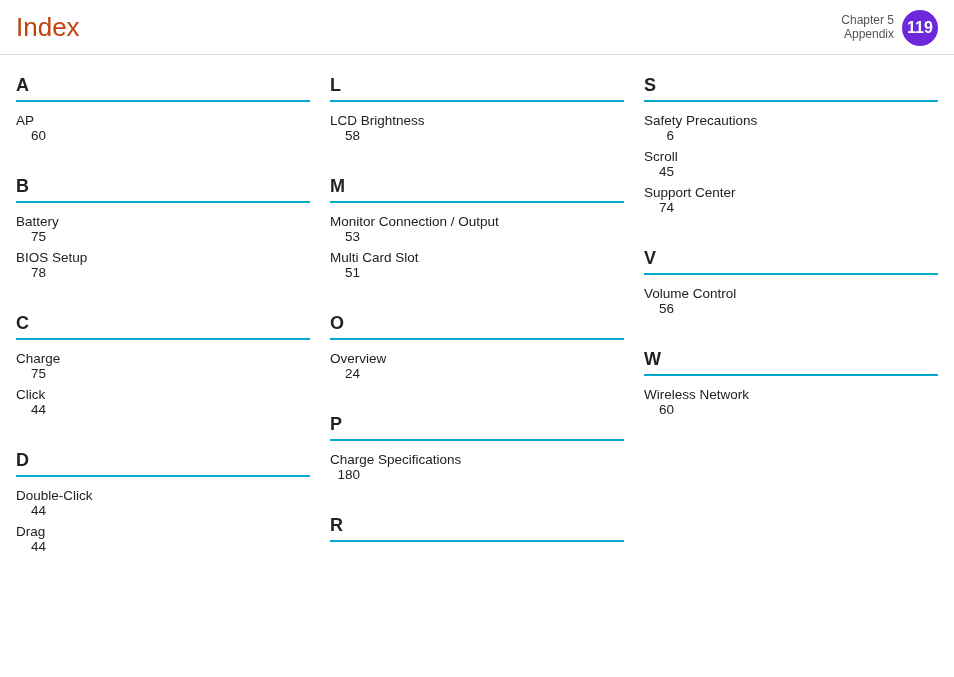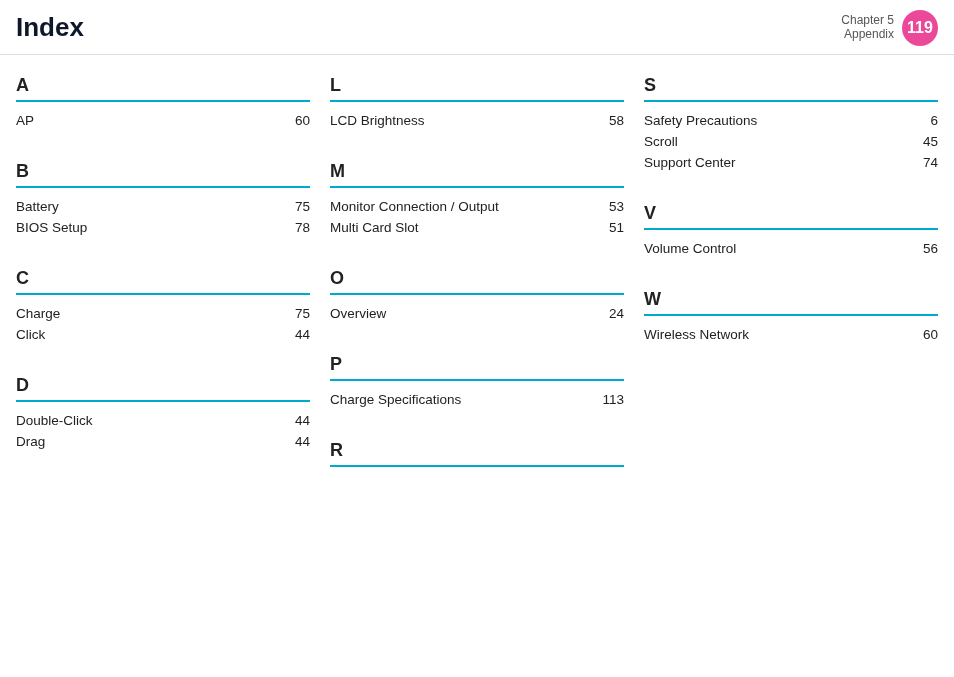--- a/index.html
+++ b/index.html
@@ -22,22 +22,22 @@
       display: flex;
       align-items: center;
       justify-content: space-between;
       padding: 8px 16px;
       border-bottom: 1px solid #ddd;
       background: #fff;
     }
 
     .header-title {
       font-size: 26px;
-      font-weight: bold;
-      color: #0f172a;
+      font-weight: normal;
+      color: #c2410c;
     }
 
     .chapter-badge {
       display: flex;
       flex-direction: column;
       align-items: flex-end;
     }
 
     .chapter-text {
       font-size: 12px;
@@ -98,20 +98,21 @@
       margin-top: 0;
     }
 
     
     .index-row {
       display: flex;
       justify-content: space-between;
       align-items: flex-start;
       padding: 3px 0;
       border-bottom: none;
+      flex-direction: column;
     }
 
     .index-label {
       color: #222;
       font-size: 13.5px;
     }
 
     .index-number {
       color: #222;
       font-size: 13.5px;
@@ -124,21 +125,21 @@
 
 <div class="header">
   <span class="header-title">Index</span>
   <div class="header-right">
     <div class="chapter-badge">
       <span class="chapter-text">
         <span>Chapter 5</span><br>
         <span>Appendix</span>
       </span>
     </div>
-    <div class="badge-circle" style="background: #ec4899;">119</div>
+    <div class="badge-circle" style="background: #6d28d9;">119</div>
   </div>
 </div>
 
 <div class="content" id="index-columns">
 <div class="col">
       <div class="section-letter">A</div>
       <div class="index-row">
         <span class="index-label">AP</span>
         <span class="index-number">60</span>
       </div>
@@ -192,21 +193,21 @@
       <div style="height: 10px;"></div>
       <div class="section-letter">O</div>
       <div class="index-row">
         <span class="index-label">Overview</span>
         <span class="index-number">24</span>
       </div>
       <div style="height: 10px;"></div>
       <div class="section-letter">P</div>
       <div class="index-row">
         <span class="index-label">Charge Specifications</span>
-        <span class="index-number">113</span>
+        <span class="index-number">180</span>
       </div>
       <div style="height: 10px;"></div>
       <div class="section-letter">R</div>
     </div>
     <div class="col">
       <div class="section-letter">S</div>
       <div class="index-row">
         <span class="index-label">Safety Precautions</span>
         <span class="index-number">6</span>
       </div>

